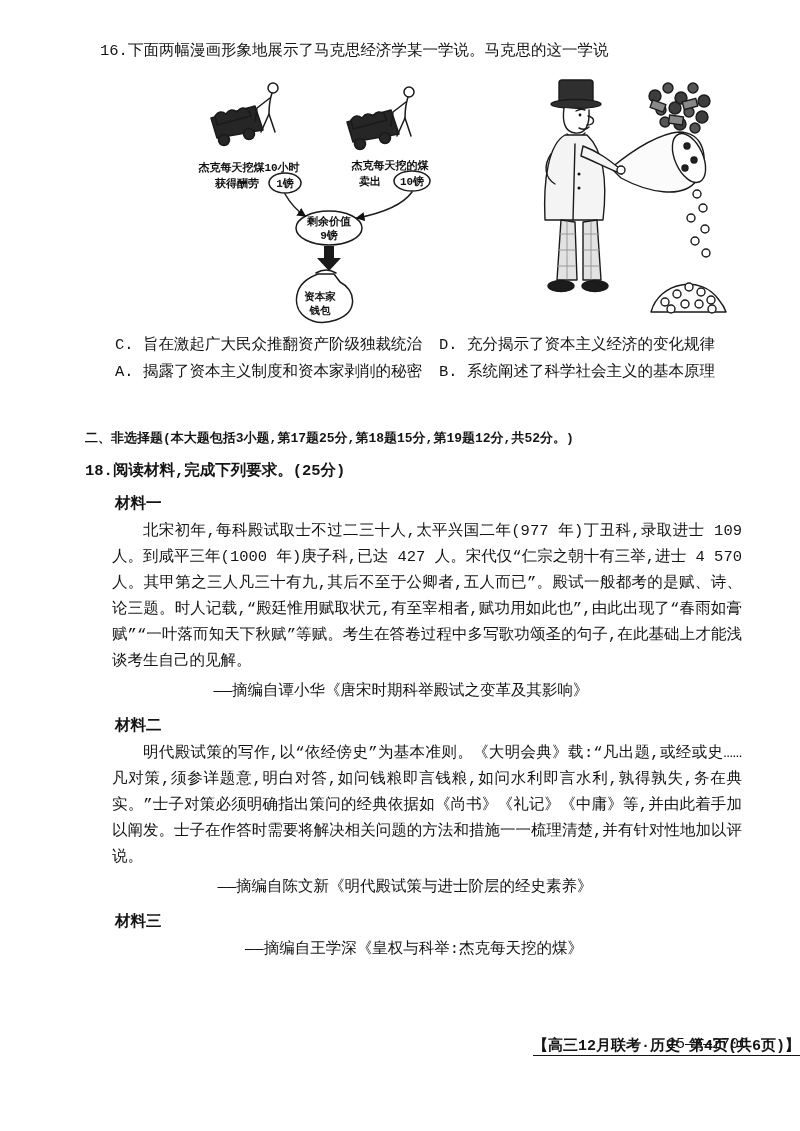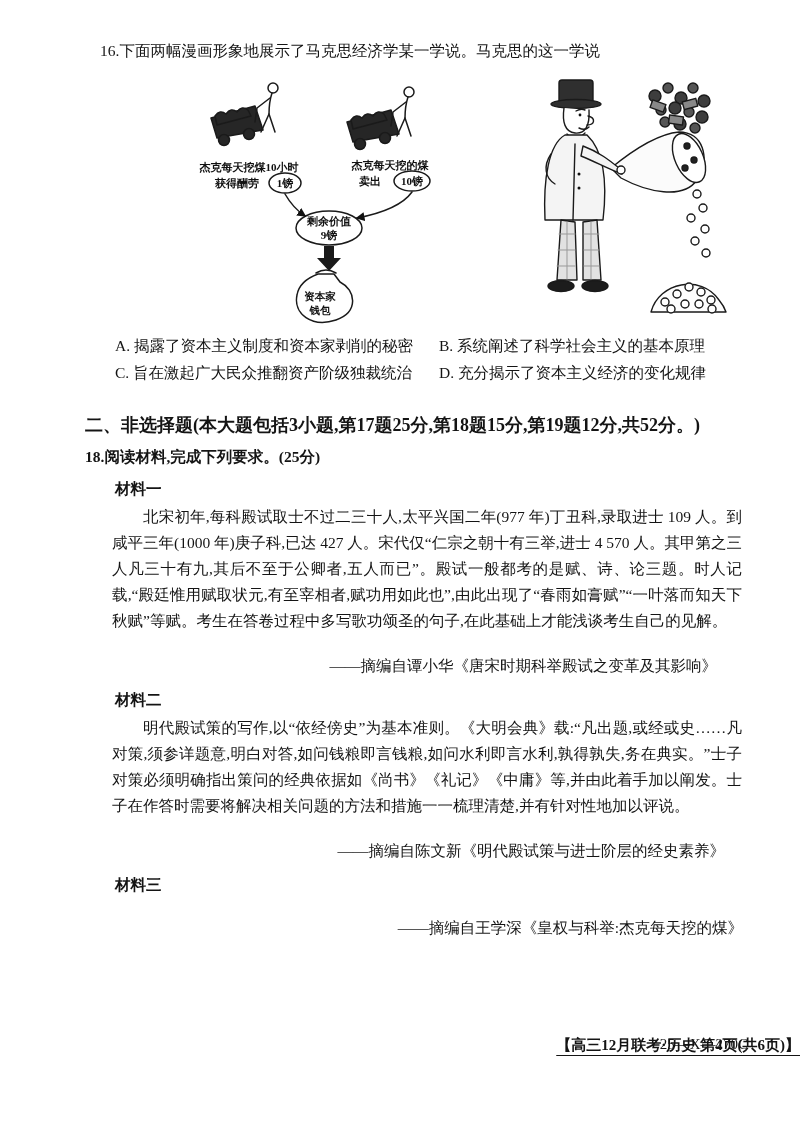--- a/index.html
+++ b/index.html
@@ -5,54 +5,54 @@
   * { box-sizing: border-box; }
   html, body { margin: 0; padding: 0; }
   body { background: #e8e8e6; }
   .page {
     position: relative;
     width: 800px;
     height: 1131px;
     margin: 0 auto;
     background: #ffffff;
     overflow: hidden;
-    font-family: Liberation Serif, serif;
+    font-family: Liberation Mono, monospace;
     color: #141414;
   }
   .content { padding: 40px 60px 0 85px; }
 
   .q16-stem { font-size: 15.5px; padding-left: 15px; line-height: 22px; }
 
   .figure-row {
     display: flex;
     align-items: flex-start;
     gap: 32px;
     margin: 12px 0 4px 108px;
   }
   .figtext { font-size: 11px; font-weight: bold; fill: #111; }
   .figtext-sm { font-size: 10.5px; font-weight: bold; fill: #111; }
 
   .options { padding-left: 30px; margin-top: 8px; }
   .opt-row { display: flex; line-height: 27px; }
   .opt { font-size: 15.5px; }
   .opt-left { width: 324px; }
 
-  .section-header { margin-top: 28px; font-weight: bold; font-size: 18px; line-height: 22px; }
+  .section-header { margin-top: 42px; font-weight: bold; font-size: 13px; line-height: 22px; }
   .q17-stem { margin-top: 10px; font-weight: bold; font-size: 15.5px; line-height: 22px; }
 
   .material-title { margin: 11px 0 4px 30px; font-weight: bold; font-size: 15.5px; }
   .material-text {
     margin: 0 0 0 27px;
     width: 630px;
     font-size: 15.5px;
     line-height: 26px;
     text-indent: 2em;
     text-align: justify;
   }
-  .source { width: 660px; text-align: right; font-size: 15.5px; line-height: 26px; margin-top: 19px; }
+  .source { width: 660px; text-align: center; font-size: 15.5px; line-height: 26px; margin-top: 4px; }
   .m1 .source { padding-right: 28px; }
   .m2 .source { padding-right: 20px; }
   .m3 .source { padding-right: 2px; }
 
   .footer { position: absolute; top: 1036px; left: 0; width: 800px; height: 30px; }
   .footer-main {
     display: block;
     text-align: right;
     font-size: 15px;
     font-weight: bold;
@@ -199,26 +199,26 @@
             <path d="M62,148 v57 M86,148 v57" stroke="#999" stroke-width="1"></path>
             <ellipse cx="56" cy="212" rx="13" ry="5.5" fill="#1c1c1c"></ellipse>
             <ellipse cx="90" cy="212" rx="13" ry="5.5" fill="#1c1c1c"></ellipse>
           </g>
         </g>
       </svg>
     </div>
 
     <div class="options">
       <div class="opt-row">
+        <div class="opt opt-left">C. 旨在激起广大民众推翻资产阶级独裁统治</div>
+        <div class="opt">D. 充分揭示了资本主义经济的变化规律</div>
+      </div>
+      <div class="opt-row">
         <div class="opt opt-left">A. 揭露了资本主义制度和资本家剥削的秘密</div>
         <div class="opt">B. 系统阐述了科学社会主义的基本原理</div>
-      </div>
-      <div class="opt-row">
-        <div class="opt opt-left">C. 旨在激起广大民众推翻资产阶级独裁统治</div>
-        <div class="opt">D. 充分揭示了资本主义经济的变化规律</div>
       </div>
     </div>
 
     <div class="section-header">二、非选择题(本大题包括3小题,第17题25分,第18题15分,第19题12分,共52分。)</div>
 
     <div class="q17-stem">18.阅读材料,完成下列要求。(25分)</div>
 
     <div class="material m1">
       <div class="material-title">材料一</div>
       <p class="material-text">北宋初年,每科殿试取士不过二三十人,太平兴国二年(977 年)丁丑科,录取进士 109 人。到咸平三年(1000 年)庚子科,已达 427 人。宋代仅“仁宗之朝十有三举,进士 4 570 人。其甲第之三人凡三十有九,其后不至于公卿者,五人而已”。殿试一般都考的是赋、诗、论三题。时人记载,“殿廷惟用赋取状元,有至宰相者,赋功用如此也”,由此出现了“春雨如膏赋”“一叶落而知天下秋赋”等赋。考生在答卷过程中多写歌功颂圣的句子,在此基础上才能浅谈考生自己的见解。</p>

